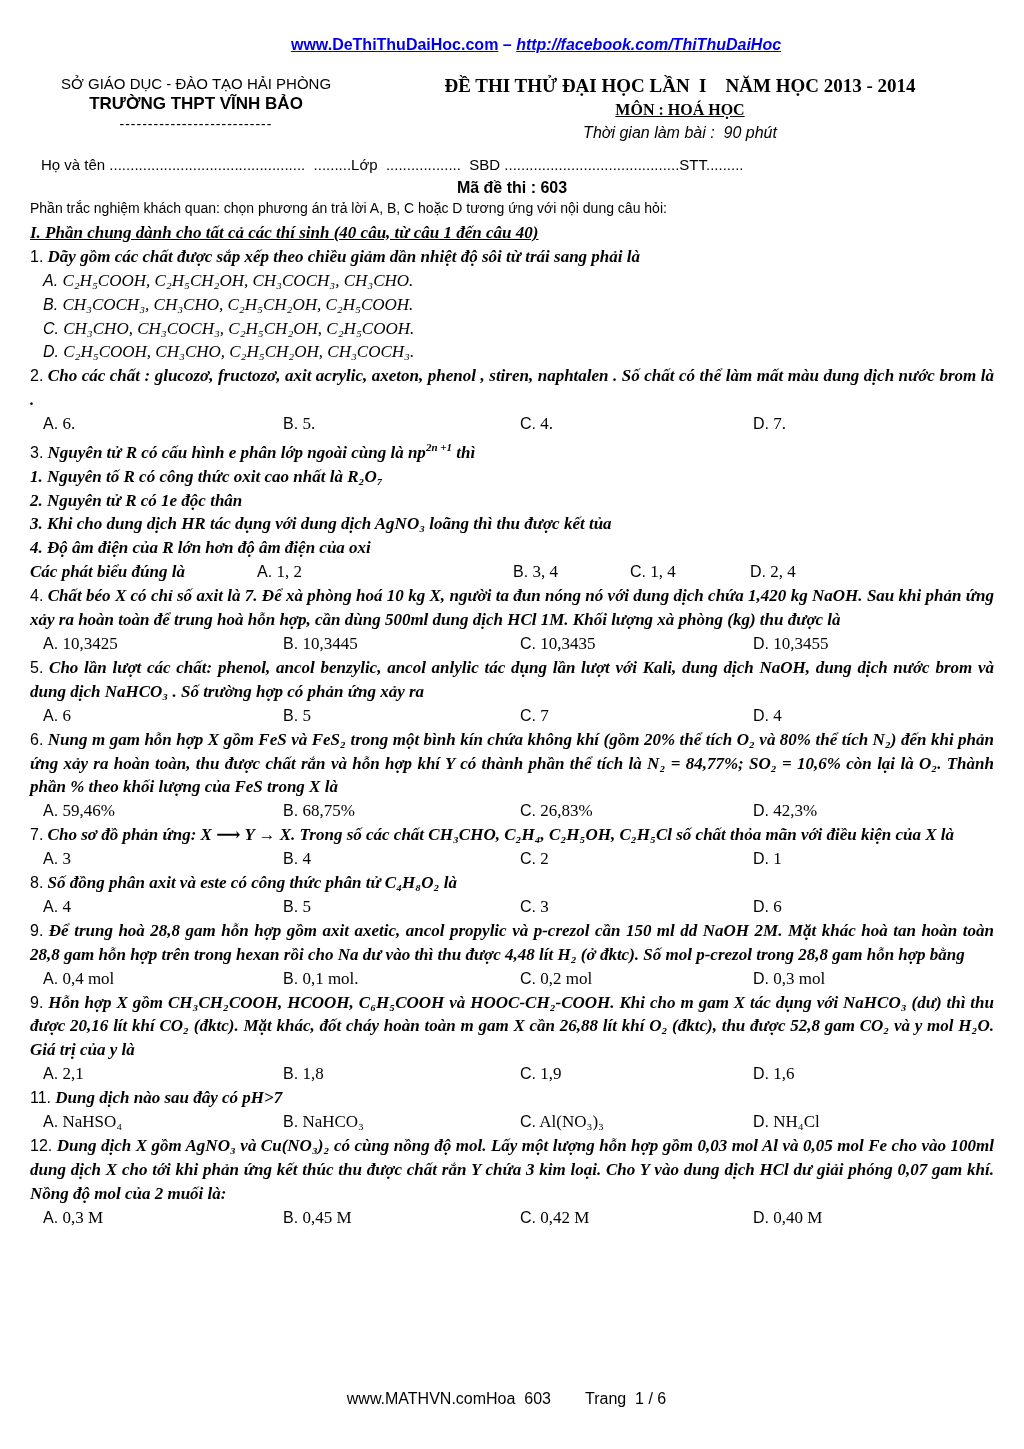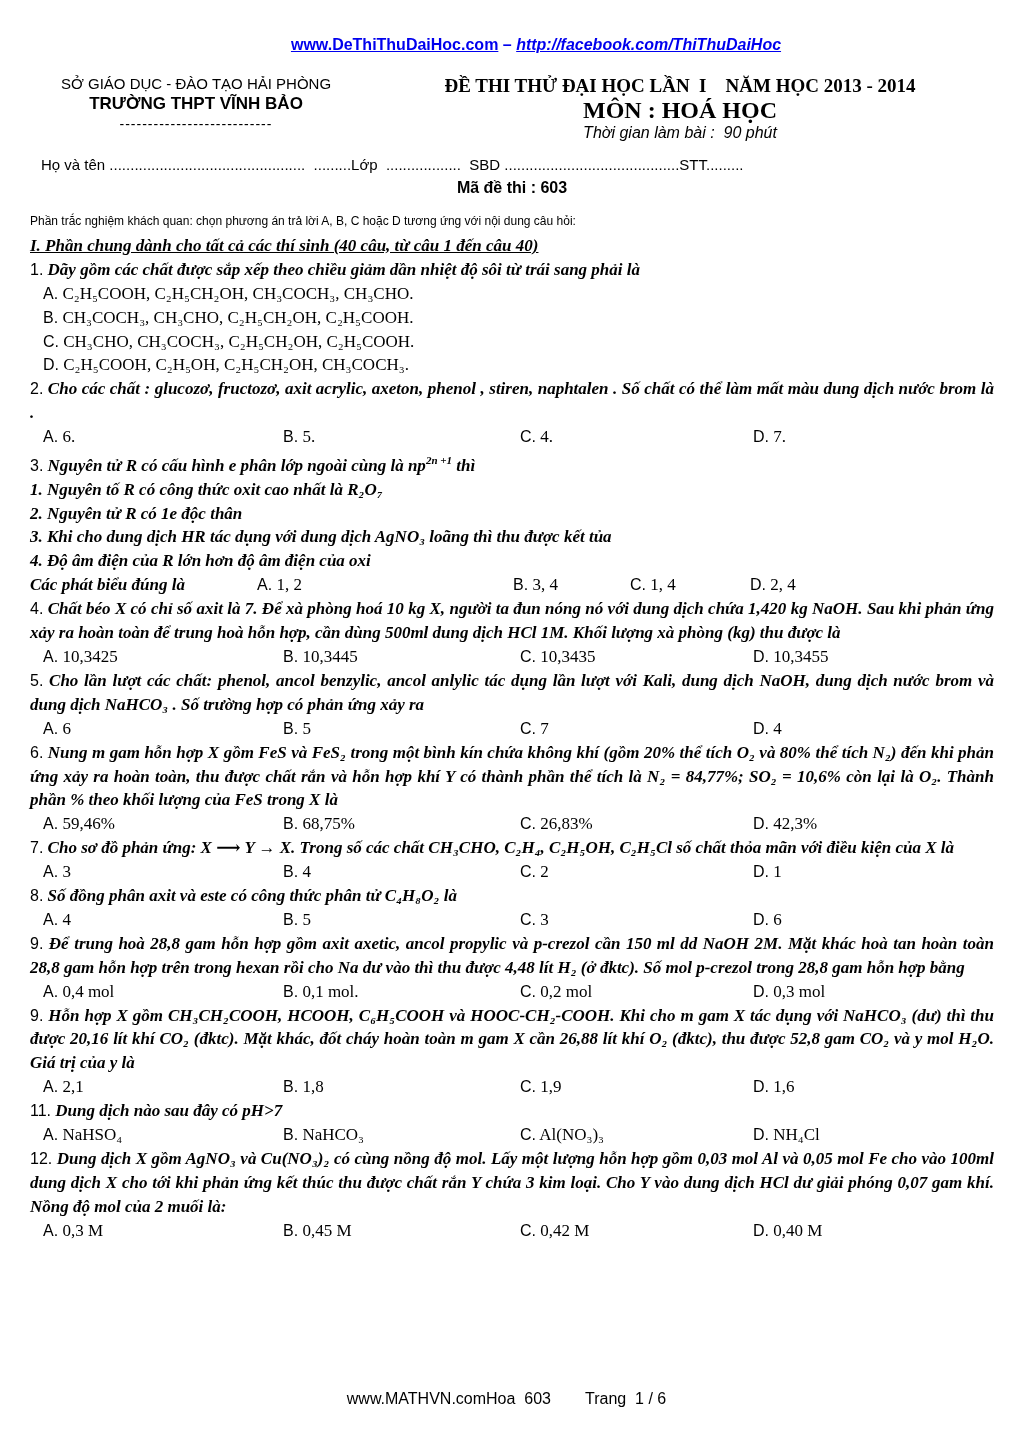--- a/index.html
+++ b/index.html
@@ -17,44 +17,44 @@
 
   
   .header-row{display:flex;margin-top:20px;}
   .org-block{width:340px;margin-left:26px;text-align:center;
              font-family:"Liberation Sans","DejaVu Sans",sans-serif;}
   .org-line1{font-size:15px;line-height:19px;}
   .org-line2{font-size:17px;font-weight:bold;line-height:22px;}
   .org-dashes{font-size:14px;line-height:18px;letter-spacing:1px;}
   .title-block{flex:1;text-align:center;padding-right:30px;}
   .exam-title{font-size:19px;font-weight:bold;line-height:24px;white-space:pre;}
-  .exam-subject{font-size:24px;font-weight:bold;line-height:24px;}
+  .exam-subject{font-size:16px;font-weight:bold;line-height:24px;text-decoration:underline;}
   .exam-duration{font-family:"Liberation Sans","DejaVu Sans",sans-serif;
                  font-style:italic;font-size:16px;line-height:22px;white-space:pre;}
 
   .name-line{margin-top:12px;padding-left:11px;white-space:pre;
              font-family:"Liberation Sans","DejaVu Sans",sans-serif;font-size:15px;}
   .exam-code{margin-top:6px;text-align:center;font-weight:bold;font-size:16px;
              font-family:"Liberation Sans","DejaVu Sans",sans-serif;}
 
-  .intro{margin-top:13px;font-family:"Liberation Sans","DejaVu Sans",sans-serif;
-         font-size:12px;line-height:23.9px;}
+  .intro{font-family:"Liberation Sans","DejaVu Sans",sans-serif;
+         font-size:14px;line-height:23.9px;}
   .section-title{font-size:17px;font-weight:bold;font-style:italic;
                  text-decoration:underline;line-height:23.9px;text-align:center;}
 
   
   .q-text{margin:0;text-align:justify;font-size:17px;line-height:23.9px;}
   .q-num{font-family:"Liberation Sans","DejaVu Sans",sans-serif;
          font-size:16px;font-weight:normal;font-style:normal;}
   .q-body{font-weight:bold;font-style:italic;}
   .q-body sup{font-size:11px;}
   .statement{margin:0;font-weight:bold;font-style:italic;font-size:17px;line-height:23.9px;}
 
   .opts-stacked{padding-left:13px;}
-  .opt-line{font-size:17px;line-height:23.9px;}
+  .opt-line{font-size:17px;line-height:23.9px;font-style:italic;}
   .opt-letter{font-family:"Liberation Sans","DejaVu Sans",sans-serif;font-size:16px;}
   .opt-value{font-size:17px;}
 
   .answers{display:grid;grid-template-columns:240px 237px 233px auto;
            padding-left:13px;font-size:17px;line-height:23.9px;}
   .answers-inline{display:grid;grid-template-columns:227px 256px 117px 120px auto;
                   font-size:17px;line-height:23.9px;}
   .lead{font-weight:bold;font-style:italic;}
 
   .footer{position:absolute;top:1390px;left:55px;right:66px;display:flex;
@@ -86,21 +86,21 @@
 
   <div class="intro">Phần trắc nghiệm khách quan: chọn phương án trả lời A, B, C hoặc D tương ứng với nội dung câu hỏi:</div>
   <div><span class="section-title">I. Phần chung dành cho tất cả các thí sinh (40 câu, từ câu 1 đến câu 40)</span></div>
 
   <div>
     <p class="q-text"><span class="q-num">1.</span> <span class="q-body">Dãy gồm các chất được sắp xếp theo chiều giảm dần nhiệt độ sôi từ trái sang phải là</span></p>
     <div class="opts-stacked">
       <div class="opt-line"><span class="opt-letter">A.</span> <span class="opt-value">C₂H₅COOH, C₂H₅CH₂OH, CH₃COCH₃, CH₃CHO.</span></div>
       <div class="opt-line"><span class="opt-letter">B.</span> <span class="opt-value">CH₃COCH₃, CH₃CHO, C₂H₅CH₂OH, C₂H₅COOH.</span></div>
       <div class="opt-line"><span class="opt-letter">C.</span> <span class="opt-value">CH₃CHO, CH₃COCH₃, C₂H₅CH₂OH, C₂H₅COOH.</span></div>
-      <div class="opt-line"><span class="opt-letter">D.</span> <span class="opt-value">C₂H₅COOH, C₂H₅OH, C₂H₅CH₂OH, CH₃COCH₃.</span></div>
+      <div class="opt-line"><span class="opt-letter">D.</span> <span class="opt-value">C₂H₅COOH, CH₃CHO, C₂H₅CH₂OH, CH₃COCH₃.</span></div>
     </div>
   </div>
 
   <div>
     <p class="q-text"><span class="q-num">2.</span> <span class="q-body">Cho các chất : glucozơ, fructozơ, axit acrylic, axeton, phenol , stiren, naphtalen  . Số chất có thể làm mất màu dung dịch nước brom là .</span></p>
     <div class="answers">
       <div><span class="opt-letter">A.</span> <span class="opt-value">6.</span></div>
       <div><span class="opt-letter">B.</span> <span class="opt-value">5.</span></div>
       <div><span class="opt-letter">C.</span> <span class="opt-value">4.</span></div>
       <div><span class="opt-letter">D.</span> <span class="opt-value">7.</span></div>

